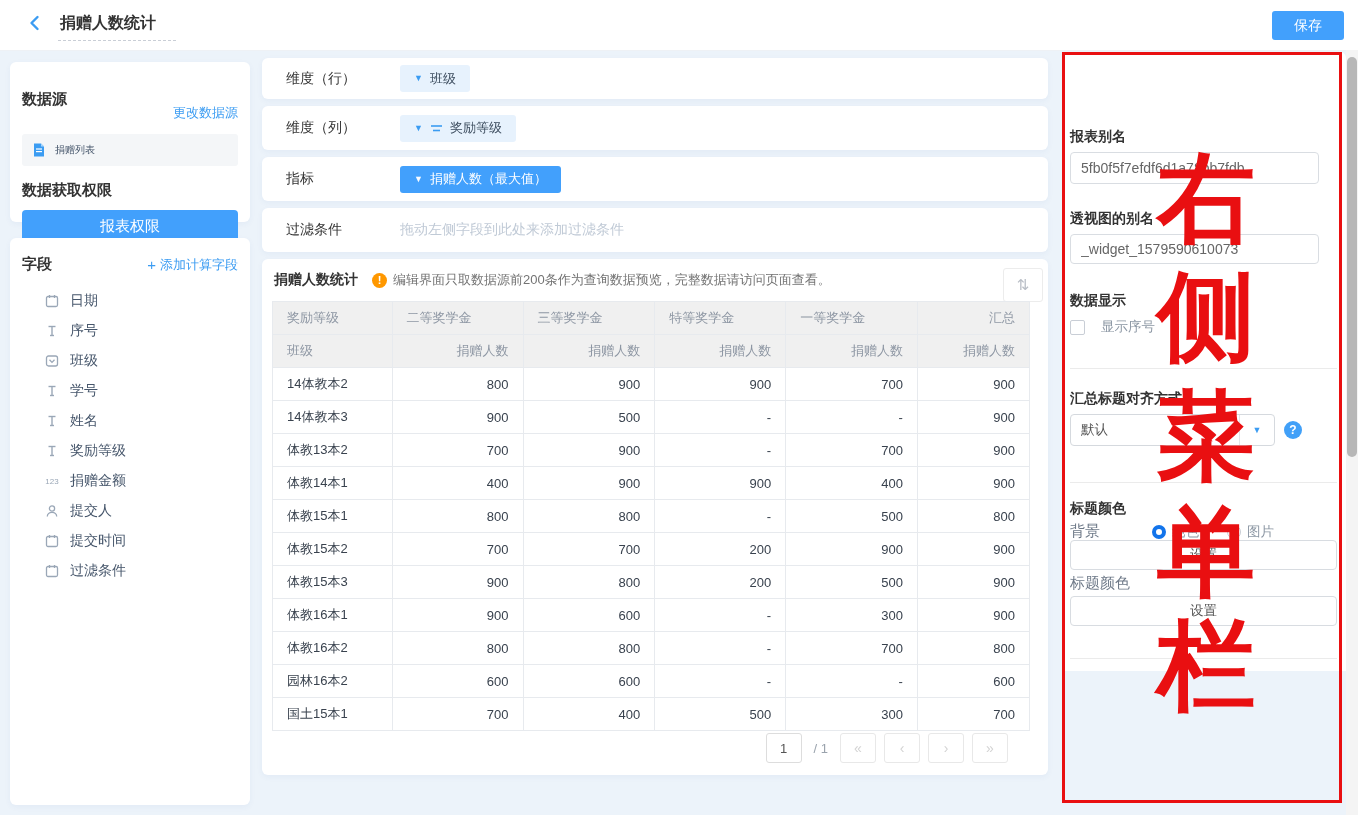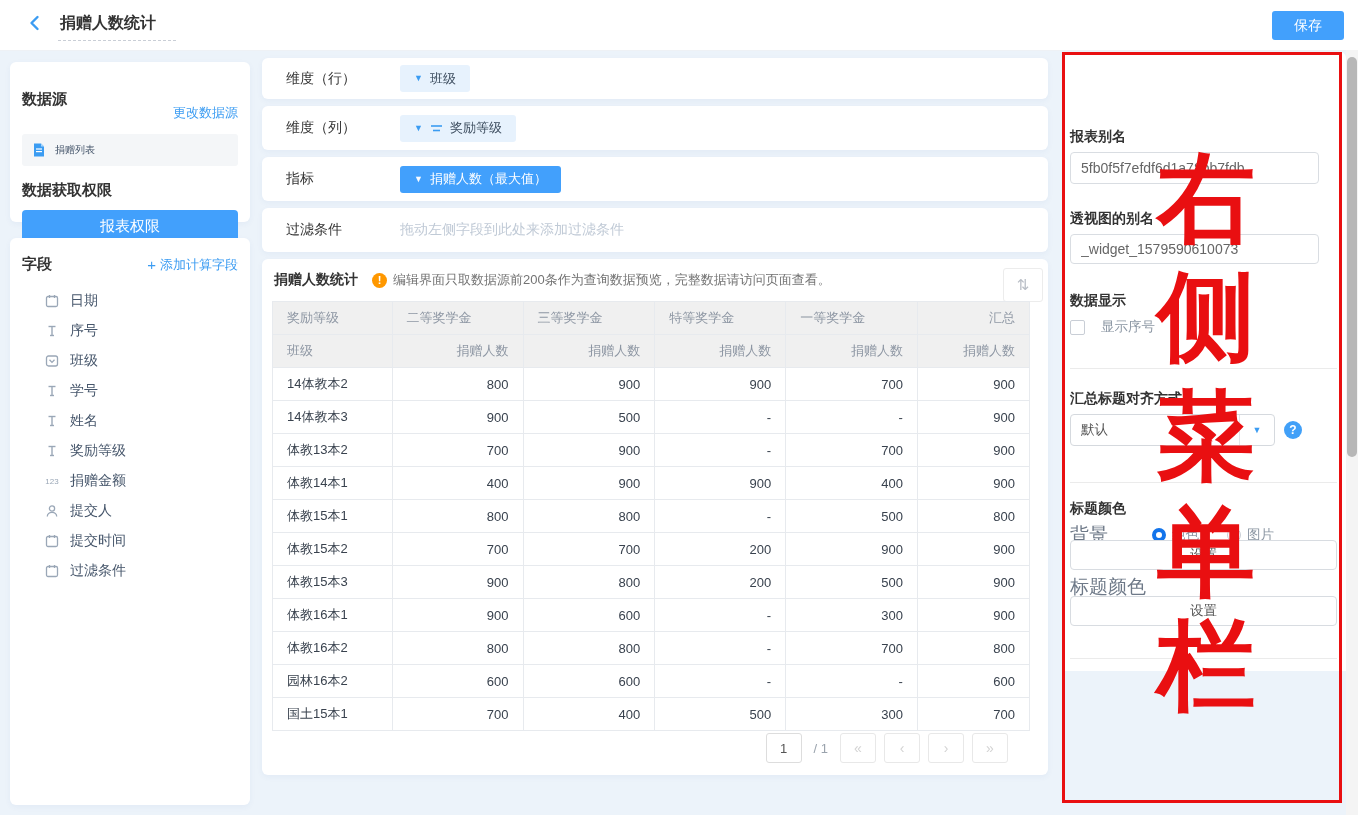--- a/index.html
+++ b/index.html
@@ -61,21 +61,21 @@
   .pv th:nth-child(6){width:14.8%;}
   .pager{position:absolute;right:40px;bottom:11px;height:32px;display:flex;align-items:center;gap:8px;}
   .pg-input{width:34px;height:28px;border:1px solid #ddd;border-radius:3px;text-align:center;color:#555;font-size:13px;background:#fff;font-family:"Liberation Sans",sans-serif;padding:0;}
   .pg-total{color:#9aa3ad;font-size:13px;margin:0 4px;}
   .pg-btn{width:36px;height:30px;border:1px solid #e8e8e8;border-radius:3px;background:#fff;color:#d3d3d3;font-size:14px;display:flex;align-items:center;justify-content:center;cursor:pointer;box-sizing:border-box;}
 
   
   .settings{left:1062px;top:52px;width:284px;height:619px;border-radius:6px 6px 0 0;overflow:hidden;box-shadow:none;}
   .s-abs{position:absolute;left:8px;}
   .s-label{font-size:14px;font-weight:bold;color:#333;}
-  .s-sub{font-size:19px;color:#6e7988;}
+  .s-sub{font-size:15px;color:#6e7988;}
   .s-input{position:absolute;left:8px;width:249px;height:32px;border:1px solid #d9dde2;border-radius:4px;padding:0 10px;font-size:14px;color:#666;box-sizing:border-box;font-family:"Liberation Sans",sans-serif;background:#fff;}
   .divider{position:absolute;left:8px;width:267px;height:1px;background:#ebebeb;}
   .chk-row{position:absolute;left:8px;display:flex;align-items:center;gap:16px;cursor:pointer;}
   .chk-box{width:15px;height:15px;border:1.5px solid #c9ced6;border-radius:2px;background:#fff;box-sizing:border-box;}
   .chk-label{font-size:13.5px;color:#8b96a3;}
   .select{position:absolute;left:8px;width:205px;height:32px;border:1px solid #d5d9de;border-radius:4px;display:flex;box-sizing:border-box;background:#fff;cursor:pointer;}
   .sel-text{flex:1;font-size:13.5px;color:#555;line-height:30px;padding-left:10px;}
   .sel-caret{width:34px;border-left:1px solid #e2e5e9;display:flex;align-items:center;justify-content:center;color:#3b9cf2;font-size:9px;}
   .help{position:absolute;width:18px;height:18px;border-radius:50%;background:#41a0f8;color:#fff;font-size:12px;font-weight:bold;display:flex;align-items:center;justify-content:center;cursor:pointer;}
   .radio-row{position:absolute;left:8px;width:267px;display:flex;align-items:center;}

